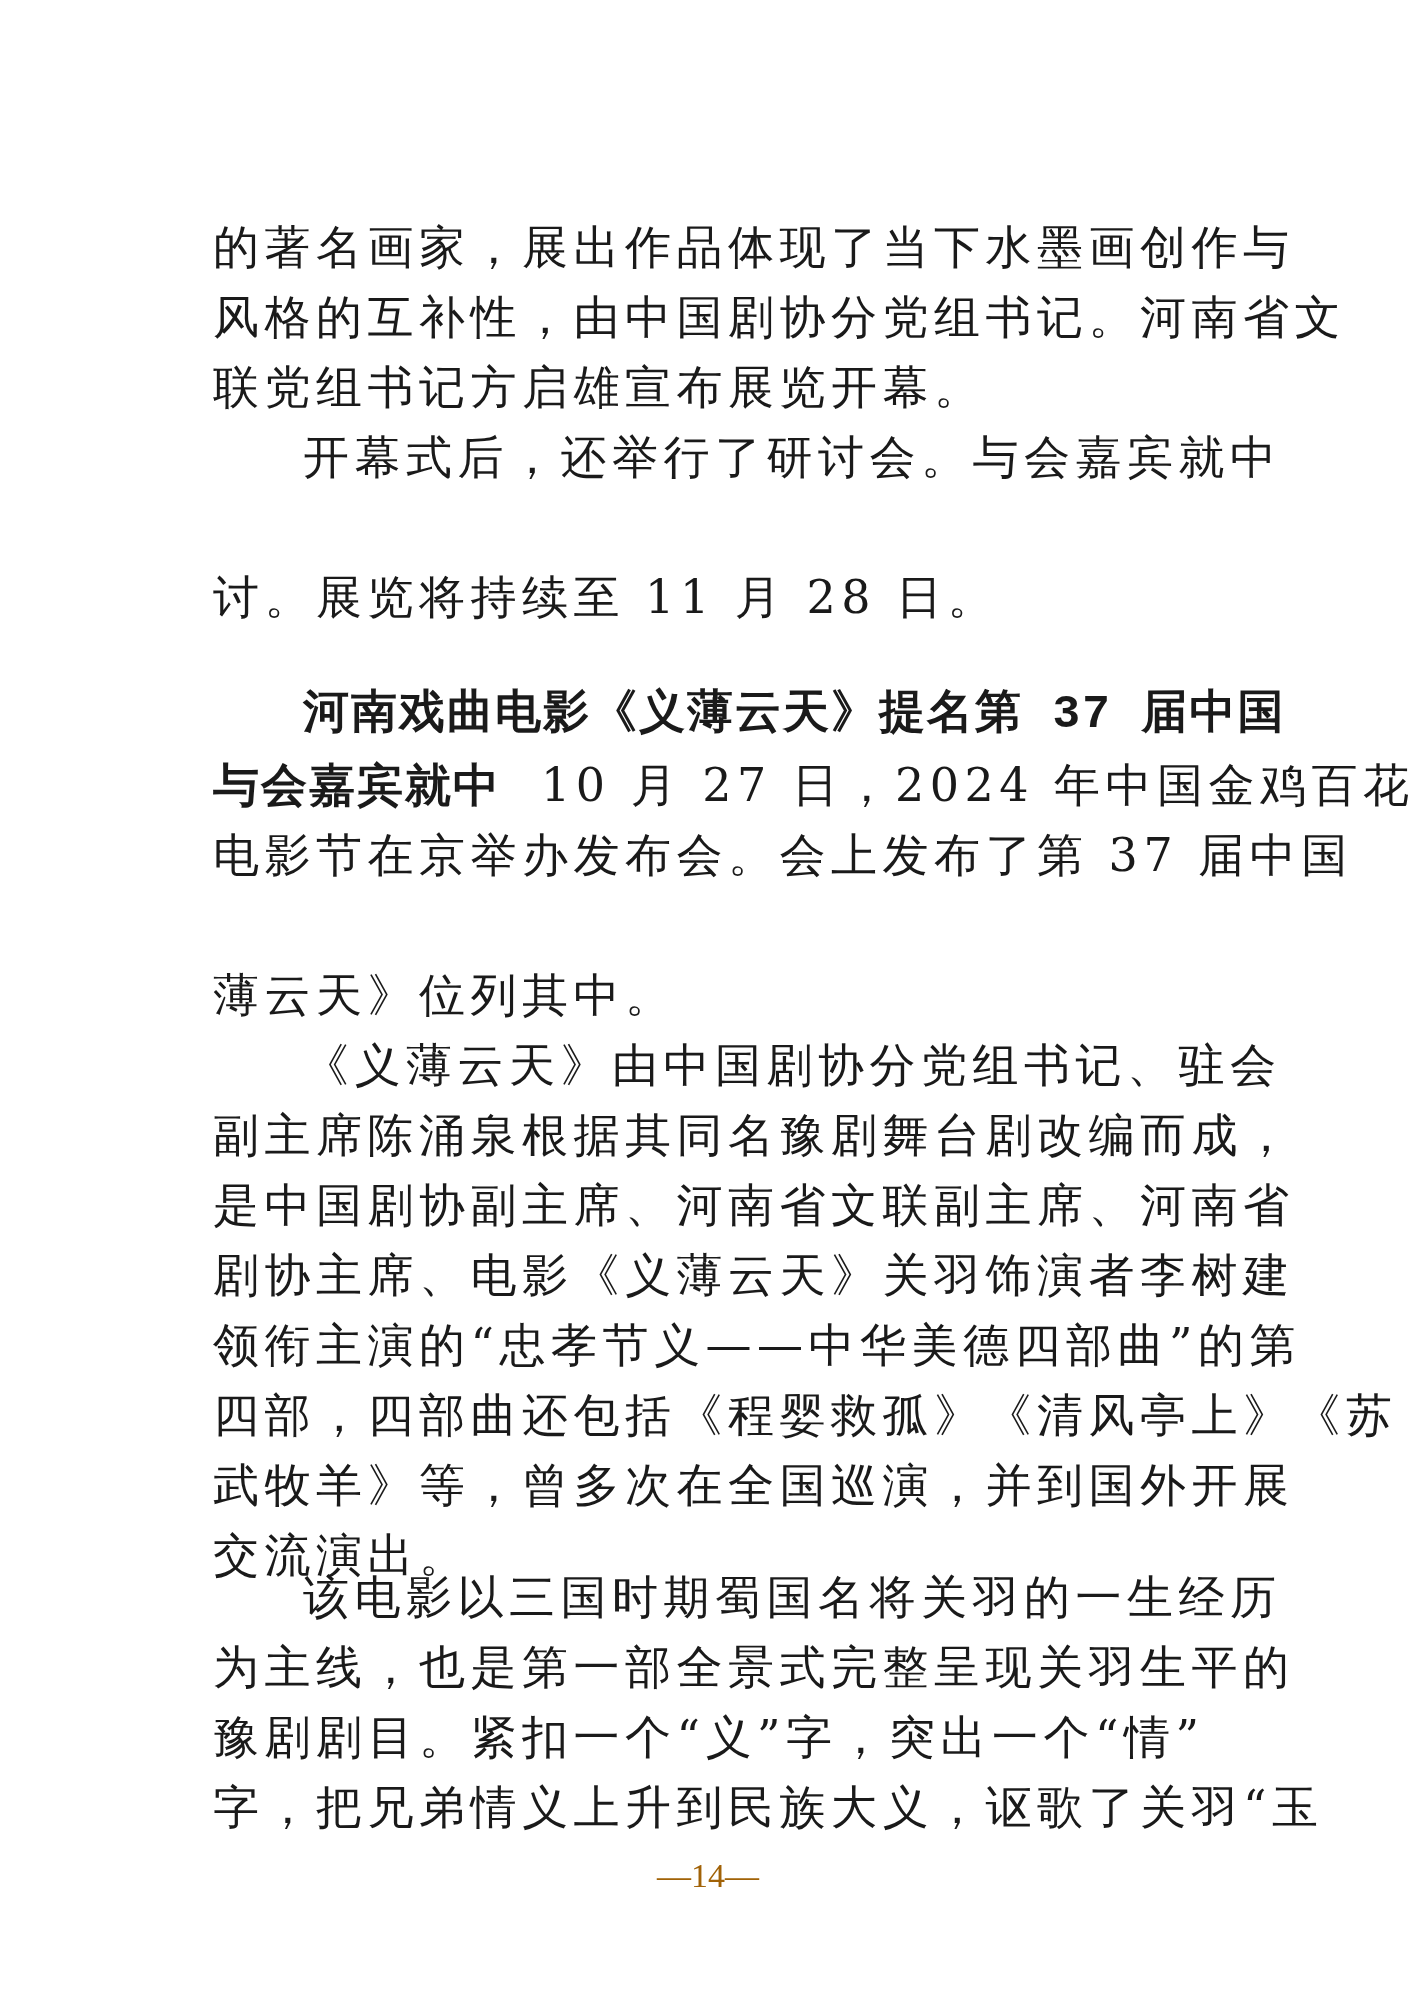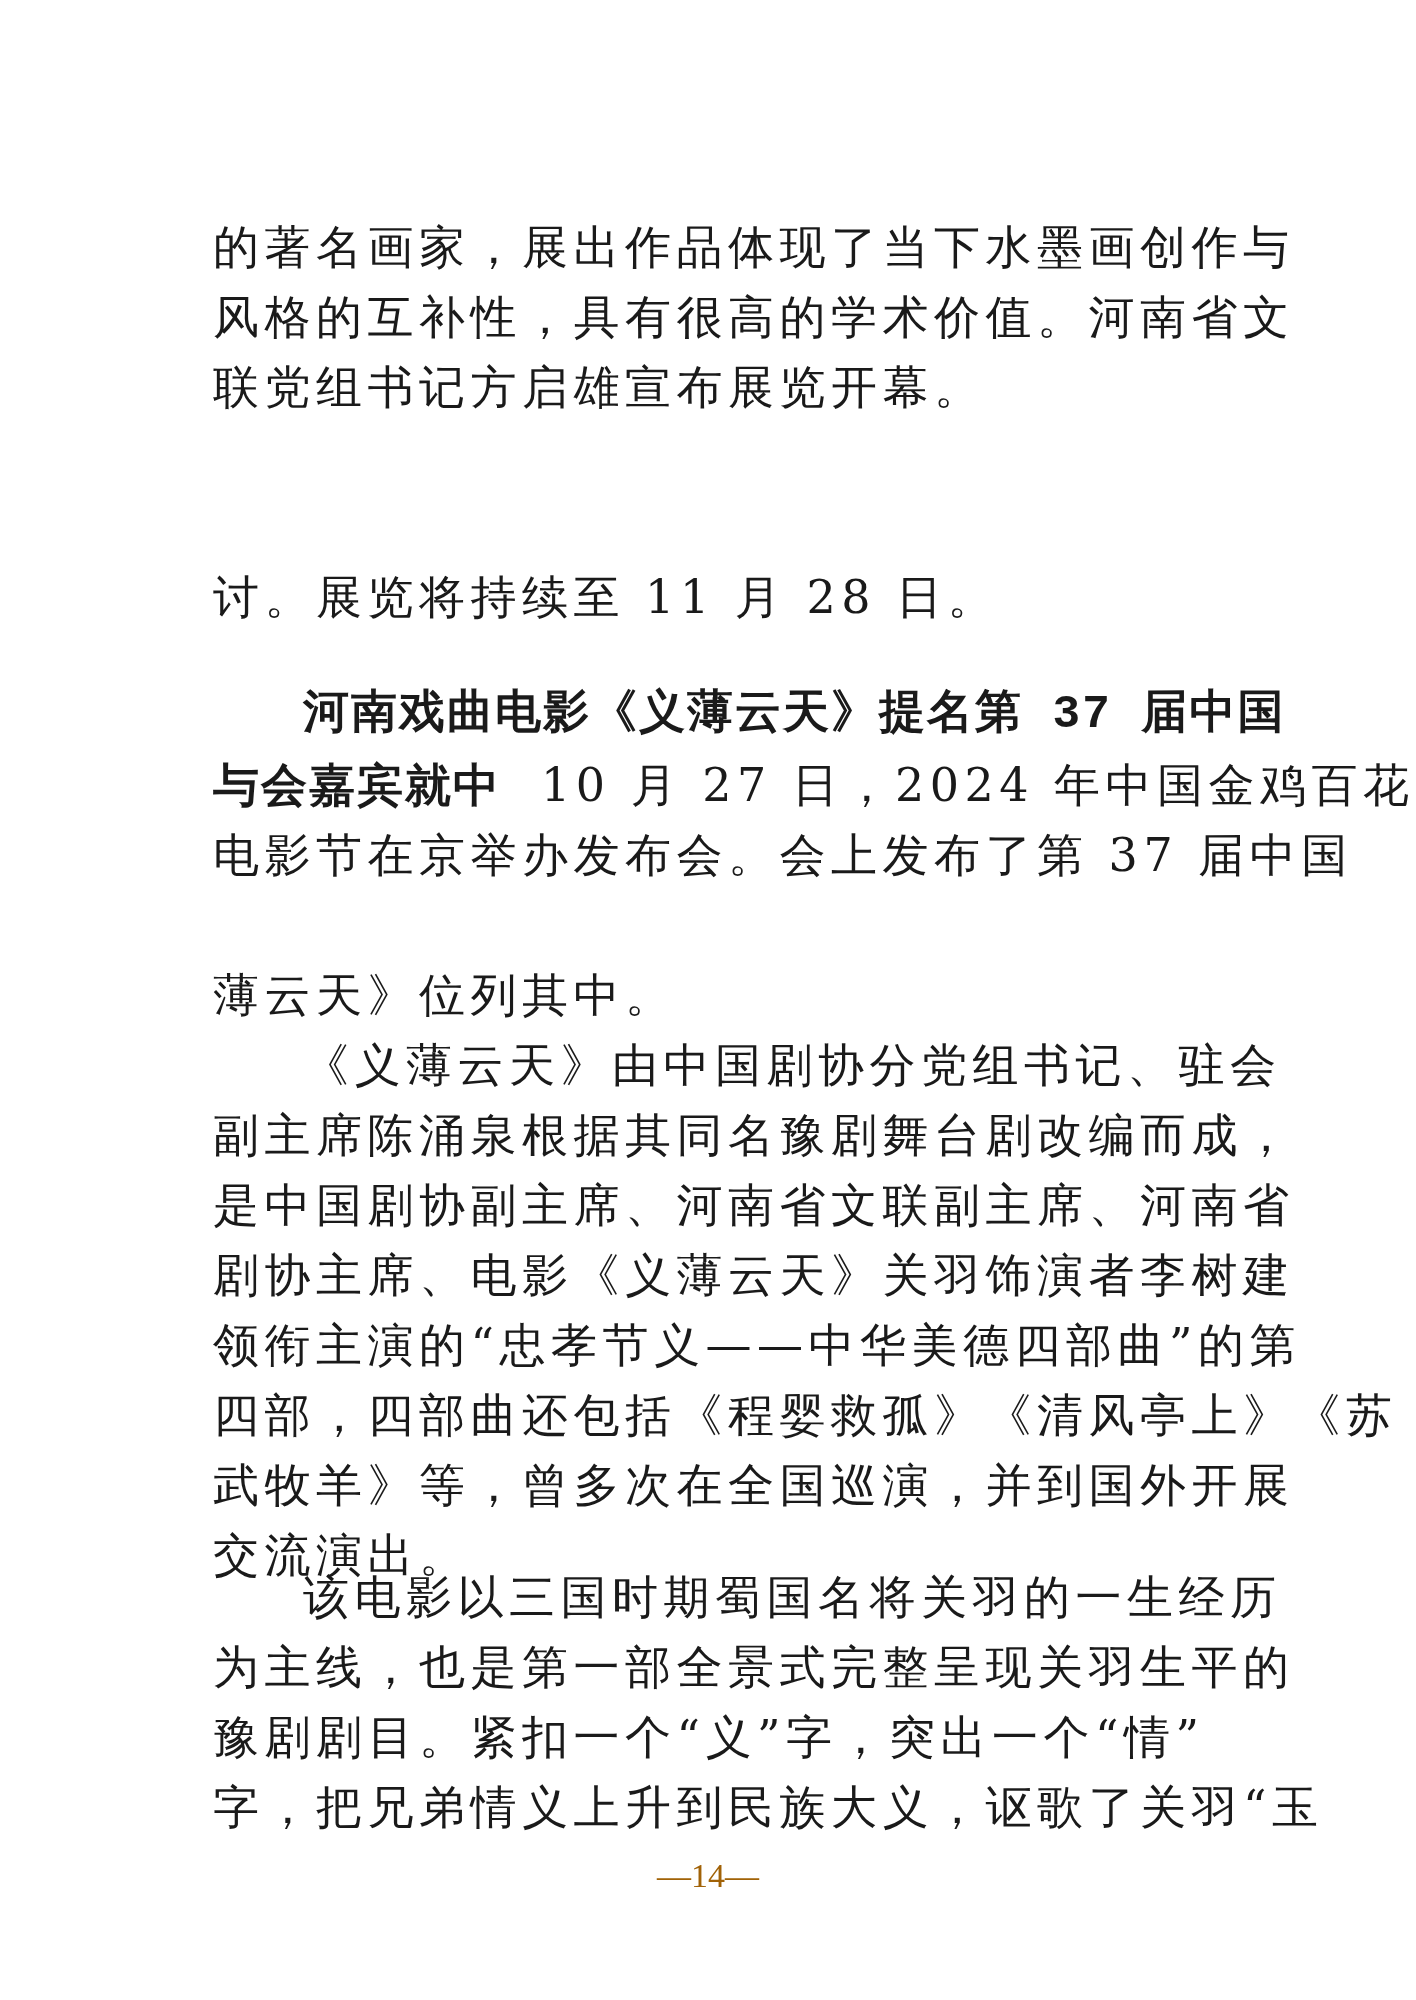--- a/index.html
+++ b/index.html
@@ -12,23 +12,24 @@
   .bold { font-family: Liberation Mono, monospace; font-weight: bold; letter-spacing: 2px; }
   .pageno { position: absolute; top: 1845px; left: 0; width: 1416px; text-align: center;
             font-size: 34px; font-family: "Liberation Serif", serif; color: #a16207; }
 </style>
 </head>
 <body>
 
 <div class="page">
 
   <div class="line" style="top:205px">的著名画家，展出作品体现了当下水墨画创作与</div>
-  <div class="line" style="top:275px">风格的互补性，具有很高的学术价值。河南省文</div>
+  <div class="line" style="top:275px">风格的互补性，由中国剧协分党组书记。河南省文</div>
   <div class="line" style="top:345px">联党组书记方启雄宣布展览开幕。</div>
 
+  <div class="line indent" style="top:415px">开幕式后，还举行了研讨会。与会嘉宾就中</div>
   <div class="line" style="top:555px">讨。展览将持续至 11 月 28 日。</div>
 
   <div class="line indent bold" style="top:673px">河南戏曲电影《义薄云天》提名第 37 届中国</div>
   <div class="line" style="top:743px">
     <span class="bold">与会嘉宾就中</span><span style="display:inline-block;width:40px"></span><span>10 月 27 日，2024 年中国金鸡百花</span>
   </div>
   <div class="line" style="top:813px">电影节在京举办发布会。会上发布了第 37 届中国</div>
   <div class="line" style="top:953px">薄云天》位列其中。</div>
 
   <div class="line indent" style="top:1023px">《义薄云天》由中国剧协分党组书记、驻会</div>

